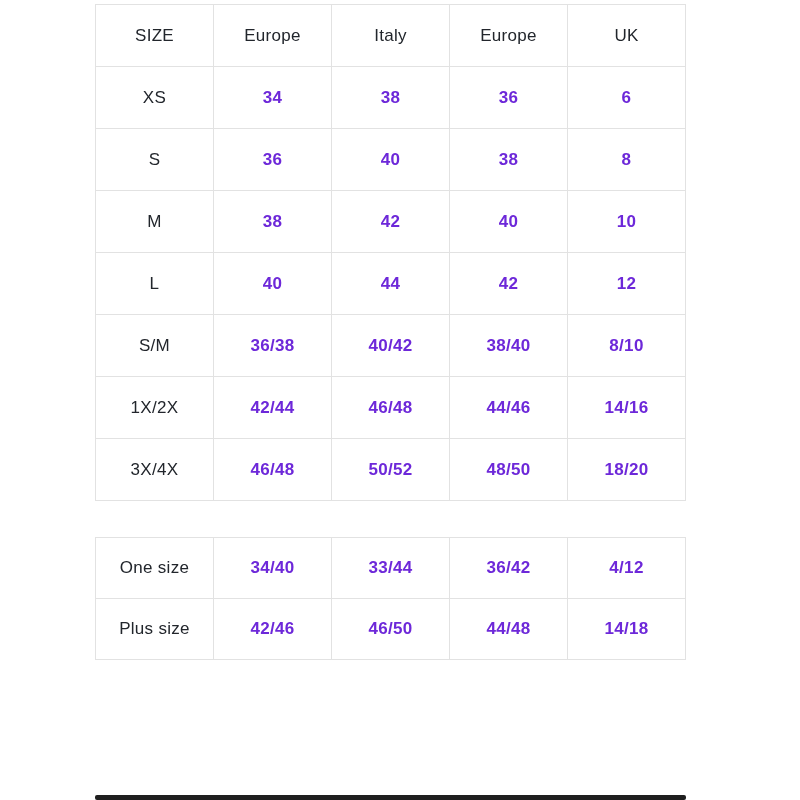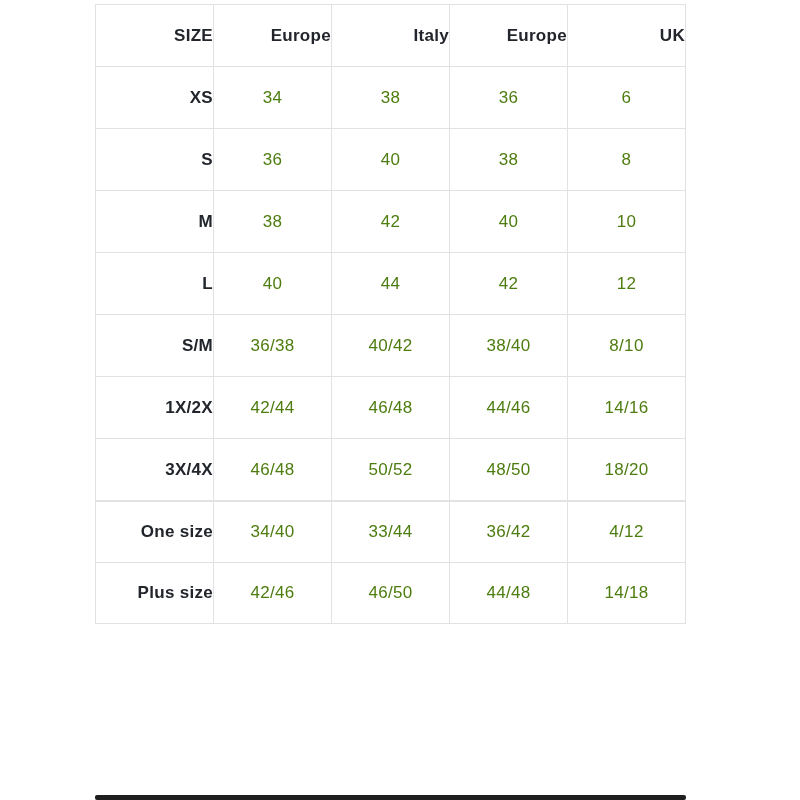--- a/index.html
+++ b/index.html
@@ -18,40 +18,39 @@
     overflow: hidden;
   }
   table.size-table {
     border-collapse: collapse;
     table-layout: fixed;
     width: 591px;
     margin-left: 95px;
     background: #ffffff;
   }
   table.size-table.main { margin-top: 4px; }
-  table.size-table.special { }
+  table.size-table.special { margin-top: 36px; }
   .size-table th, .size-table td {
     border: 1px solid #e2e2e2;
     text-align: center;
     vertical-align: middle;
     height: 61px;
     font-size: 17px;
     padding: 0;
     background: #ffffff;
   }
   .size-table.special th, .size-table.special td { height: 60px; }
   .size-table th {
-    font-weight: 700;
+    font-weight: 400;
     color: #22262c;
     letter-spacing: 0.3px;
-    text-align: right;
   }
   .size-table td {
-    font-weight: 400;
-    color: #4d7c0f;
+    font-weight: 700;
+    color: #6d28d9;
     letter-spacing: 0.3px;
   }
   .bottom-bar {
     position: absolute;
     left: 95px;
     bottom: 0px;
     width: 591px;
     height: 5px;
     background: #1f1f1f;
     border-radius: 2px;

